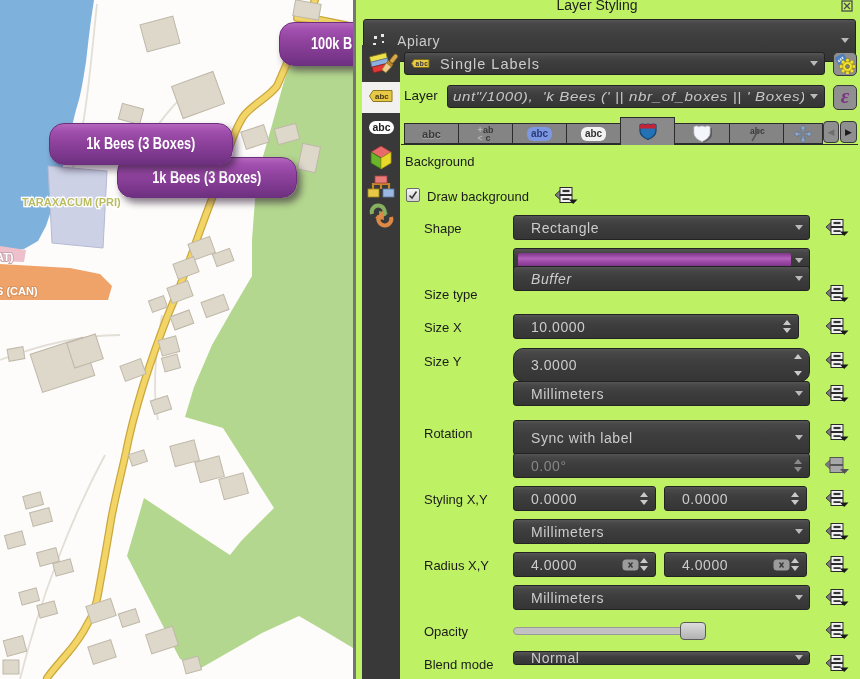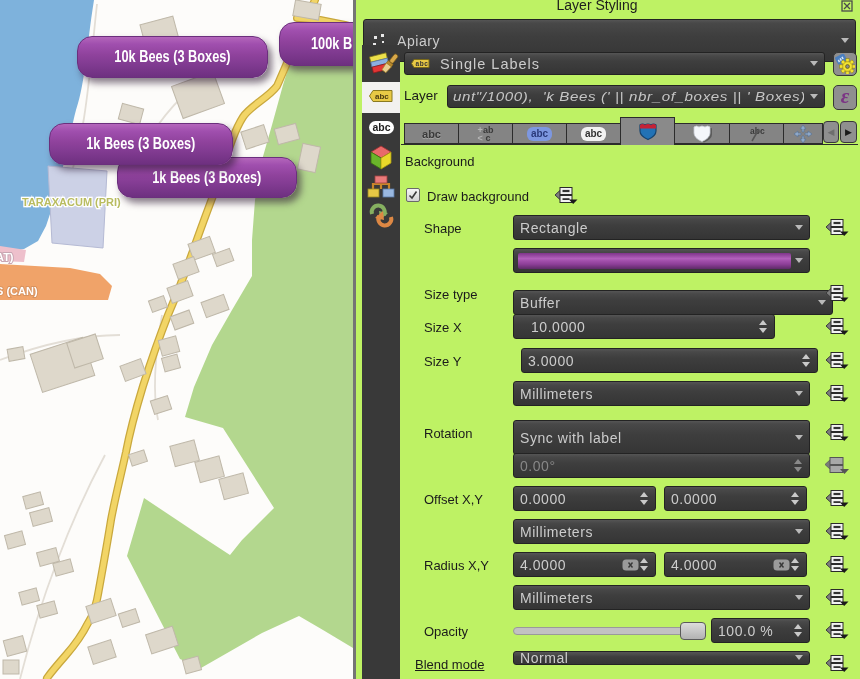--- a/index.html
+++ b/index.html
@@ -23,21 +23,21 @@
     color:#cccccc; font-size:14px; letter-spacing:0.55px; display:flex; align-items:center; }
   .combo .arr { position:absolute; right:6px; top:50%; margin-top:-3px; width:0; height:0;
     border-left:4px solid transparent; border-right:4px solid transparent; border-top:5px solid #b9b9b9; }
   .spin-arrs { position:absolute; right:5px; top:0; height:100%; width:10px; }
   .spin-arrs .up { position:absolute; top:5px; left:0; width:0; height:0;
     border-left:4px solid transparent; border-right:4px solid transparent; border-bottom:5px solid #c9c9c9; }
   .spin-arrs .dn { position:absolute; bottom:5px; left:0; width:0; height:0;
     border-left:4px solid transparent; border-right:4px solid transparent; border-top:5px solid #c9c9c9; }
   .lab { position:absolute; font-size:13px; color:#1b1b1b; }
   .ddbtn { position:absolute; width:25px; height:17px; }
-  .combo .txt { margin-left:6px;text-align:right; }
+  .combo .txt { margin-left:17px;text-align:right; }
   .tab { position:absolute; top:123px; height:21px; background:#848484; border:1px solid #2c2c2c; border-left:none;
     display:flex; align-items:center; justify-content:center; }
   .tabsel { top:117px; height:28px; border-left:1px solid #2c2c2c; border-bottom:none; background:#8a8a8a; z-index:2; }
   .scrollbtn { position:absolute; top:121px; width:17px; height:22px; background:#8f8f8f; border:1px solid #383838;
     border-radius:4px; display:flex; align-items:center; justify-content:center; }
 </style>
 </head>
 <body>
 <div id="wrap">
   <div id="map">
@@ -112,23 +112,20 @@
 
       <g font-family="Liberation Sans, sans-serif" font-weight="bold">
         <text x="22" y="206" font-size="11" fill="#b9bc60" stroke="#ffffff" stroke-width="2.5" paint-order="stroke">TARAXACUM (PRI)</text>
         <text x="-4" y="261" font-size="11" fill="#fff" stroke="#c9a6b2" stroke-width="2" paint-order="stroke">AT)</text>
         <text x="-4" y="295" font-size="11" fill="#fff" stroke="#d89360" stroke-width="2" paint-order="stroke">S (CAN)</text>
       </g>
     </svg>
     <div class="mlabel" style="left:279px; top:22px; width:120px; height:44px; justify-content:flex-start;">
         <span class="mt" style="transform-origin:left; margin-left:31px;">100k B</span>
       </div>
-    <div class="mlabel" style="left:77px; top:36px; width:191px; height:42px;">
-        <span class="mt">10k Bees (3 Boxes)</span>
-      </div>
     <div class="mlabel" style="left:117px; top:157px; width:180px; height:41px;">
         <span class="mt">1k Bees (3 Boxes)</span>
       </div>
     <div class="mlabel" style="left:49px; top:123px; width:184px; height:42px;">
         <span class="mt">1k Bees (3 Boxes)</span>
       </div>
   </div>
 
   <div id="panel">
     <div class="edge"></div>
@@ -285,42 +282,42 @@
     <svg class="ddbtn" style="left:471px; top:219px;">
         <use href="#dd"></use>
       </svg>
 
     <div class="combo" style="left:160px; top:248px; width:297px; height:25px;">
       <div style="position:absolute; left:4px; top:4px; width:273px; height:16px; border-radius:2px; background:linear-gradient(to bottom,#7e3589,#b260bb 35%,#a04eaa 50%,#8d3f98 70%,#5e2a68);"></div>
       <span class="arr"></span>
     </div>
 
     <div class="lab" style="left:71px; top:287px;">Size type</div>
-    <div class="combo" style="left:160px; top:290px; width:320px; height:25px;">
+    <div class="combo" style="left:160px; top:266px; width:297px; height:25px;font-style:italic;">
         <span class="txt">Buffer</span>
         <span class="arr"></span>
       </div>
     <svg class="ddbtn" style="left:471px; top:285px;">
         <use href="#dd"></use>
       </svg>
 
     <div class="lab" style="left:71px; top:320px;">Size X</div>
-    <div class="combo" style="left:160px; top:314px; width:262px; height:25px;padding-left:11px;">
+    <div class="combo" style="left:160px; top:314px; width:286px; height:25px;">
         <span class="txt">10.0000</span>
       <span class="spin-arrs">
           <span class="up"></span>
           <span class="dn"></span>
         </span>
       </div>
     <svg class="ddbtn" style="left:471px; top:318px;">
         <use href="#dd"></use>
       </svg>
 
     <div class="lab" style="left:71px; top:354px;">Size Y</div>
-    <div class="combo" style="left:168px; top:348px; width:297px; height:25px;">
+    <div class="combo" style="left:160px; top:348px; width:297px; height:34px;border-radius:10px;">
         <span class="txt">3.0000</span>
       <span class="spin-arrs">
           <span class="up"></span>
           <span class="dn"></span>
         </span>
       </div>
     <svg class="ddbtn" style="left:471px; top:352px;">
         <use href="#dd"></use>
       </svg>
 
@@ -345,21 +342,21 @@
         <span class="txt">0.00°</span>
       <span class="spin-arrs">
           <span class="up" style="border-bottom-color:#8a8a8a;"></span>
           <span class="dn" style="border-top-color:#8a8a8a;"></span>
         </span>
       </div>
     <svg class="ddbtn" style="left:471px; top:457px;">
         <use href="#ddoff"></use>
       </svg>
 
-    <div class="lab" style="left:71px; top:492px;">Offset X,Y</div>
+    <div class="lab" style="left:71px; top:492px;">Styling X,Y</div>
     <div class="combo" style="left:160px; top:486px; width:143px; height:25px;">
         <span class="txt">0.0000</span>
       <span class="spin-arrs">
           <span class="up"></span>
           <span class="dn"></span>
         </span>
       </div>
     <div class="combo" style="left:311px; top:486px; width:143px; height:25px;">
         <span class="txt">0.0000</span>
       <span class="spin-arrs">
@@ -410,32 +407,25 @@
         <span class="txt">Millimeters</span>
         <span class="arr"></span>
       </div>
     <svg class="ddbtn" style="left:471px; top:589px;">
         <use href="#dd"></use>
       </svg>
 
     <div class="lab" style="left:71px; top:624px;">Opacity</div>
     <div style="position:absolute; left:160px; top:627px; width:193px; height:8px; border-radius:4px; background:#c2c2c2; border:1px solid #9a9a9a;"></div>
     <div style="position:absolute; left:327px; top:622px; width:26px; height:18px; border-radius:4px; background:linear-gradient(to bottom,#dcdcdc,#b2b2b2); border:1px solid #5a5a5a;"></div>
-    <div class="combo" style="left:358px; top:618px; width:99px; height:25px;">
-        <span class="txt">100.0 %</span>
-      <span class="spin-arrs">
-          <span class="up"></span>
-          <span class="dn"></span>
-        </span>
-      </div>
     <svg class="ddbtn" style="left:471px; top:622px;">
         <use href="#dd"></use>
       </svg>
 
-    <div class="lab" style="left:62px; top:657px;text-decoration:underline;">Blend mode</div>
+    <div class="lab" style="left:71px; top:657px;">Blend mode</div>
     <div class="combo" style="left:160px; top:651px; width:297px; height:14px;">
         <span class="txt">Normal</span>
         <span class="arr"></span>
       </div>
     <svg class="ddbtn" style="left:471px; top:655px;">
         <use href="#dd"></use>
       </svg>
 
     <svg style="position:absolute; left:9px; top:45px;" width="38" height="200">
 

